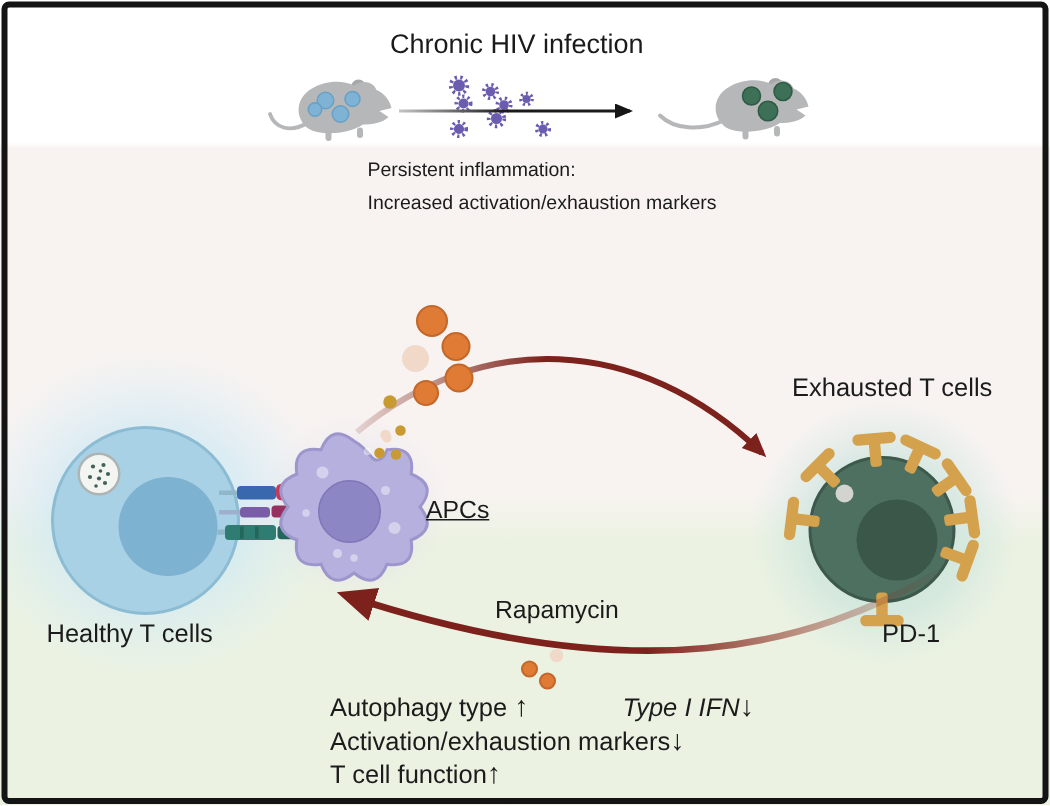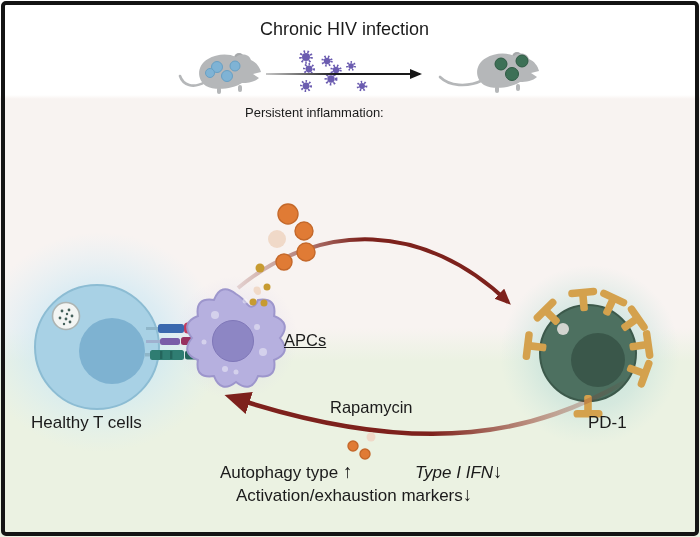--- a/index.html
+++ b/index.html
@@ -248,35 +248,40 @@
       <circle class="f-pale" cx="371" cy="437" r="4.5"></circle>
       <circle class="f-orange" cx="353" cy="446" r="5"></circle>
       <circle class="f-orange" cx="365" cy="454" r="5"></circle>
     </g>
   </svg>
 
   <div class="txt title" style="left:236px;top:18px;margin-left:24px;">Chronic HIV infection</div>
 
   <div class="txt inflam" style="left:245px;top:102px;">
     <div>Persistent inflammation:</div>
-  </div>
-
+    <div>Increased activation/exhaustion markers</div>
+  </div>
+
+  <div class="txt" style="left:528px;top:248px;">Exhausted T cells</div>
 
   <div class="txt" style="left:284px;top:329px;font-size:16.5px;text-decoration:underline;">APCs</div>
 
   <div class="txt" style="left:31px;top:412px;">Healthy T cells</div>
 
   <div class="txt" style="left:330px;top:396px;font-size:16.5px;">Rapamycin</div>
 
   <div class="txt" style="left:566px;top:412px;margin-left:22px;">PD-1</div>
 
   <div class="txt" style="left:220px;top:461px;">
     <span>Autophagy type </span><span class="arrowchar">↑</span>
   </div>
   <div class="txt" style="left:415px;top:461px;font-style:italic;">
     <span>Type I IFN</span><span class="arrowchar">↓</span>
   </div>
-  <div class="txt" style="left:236px;top:484px;">
+  <div class="txt" style="left:220px;top:484px;">
     <span>Activation/exhaustion markers</span><span class="arrowchar">↓</span>
+  </div>
+  <div class="txt" style="left:220px;top:506px;">
+    <span>T cell function</span><span class="arrowchar">↑</span>
   </div>
 
   <div class="frame"></div>
 </div>
 
 </body></html>

